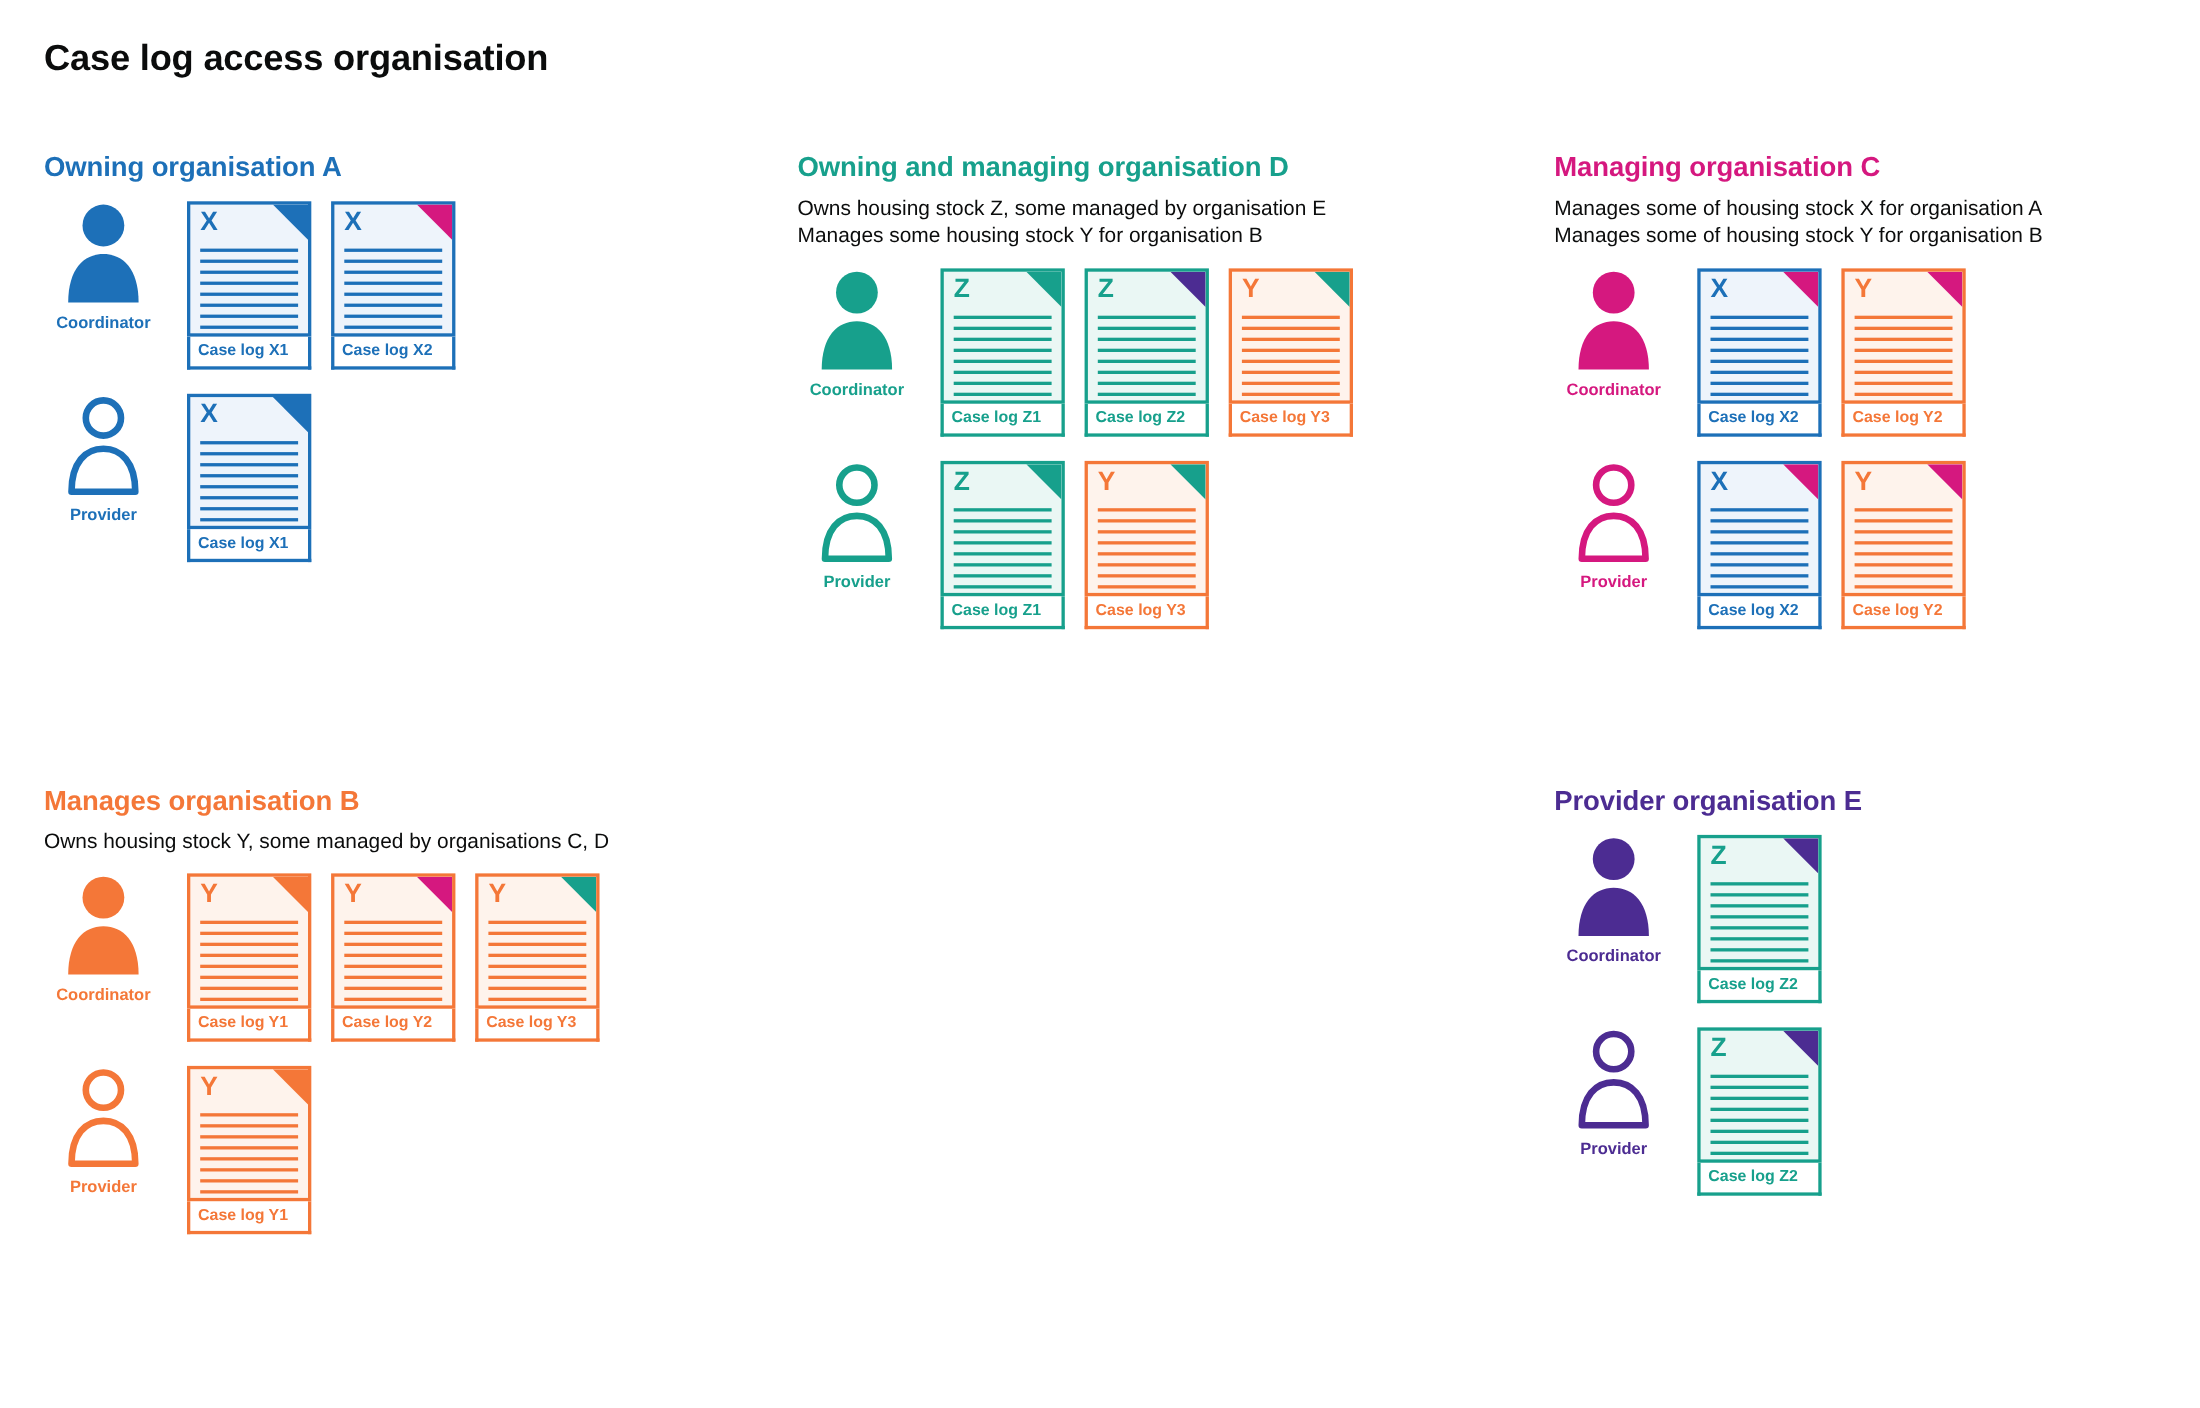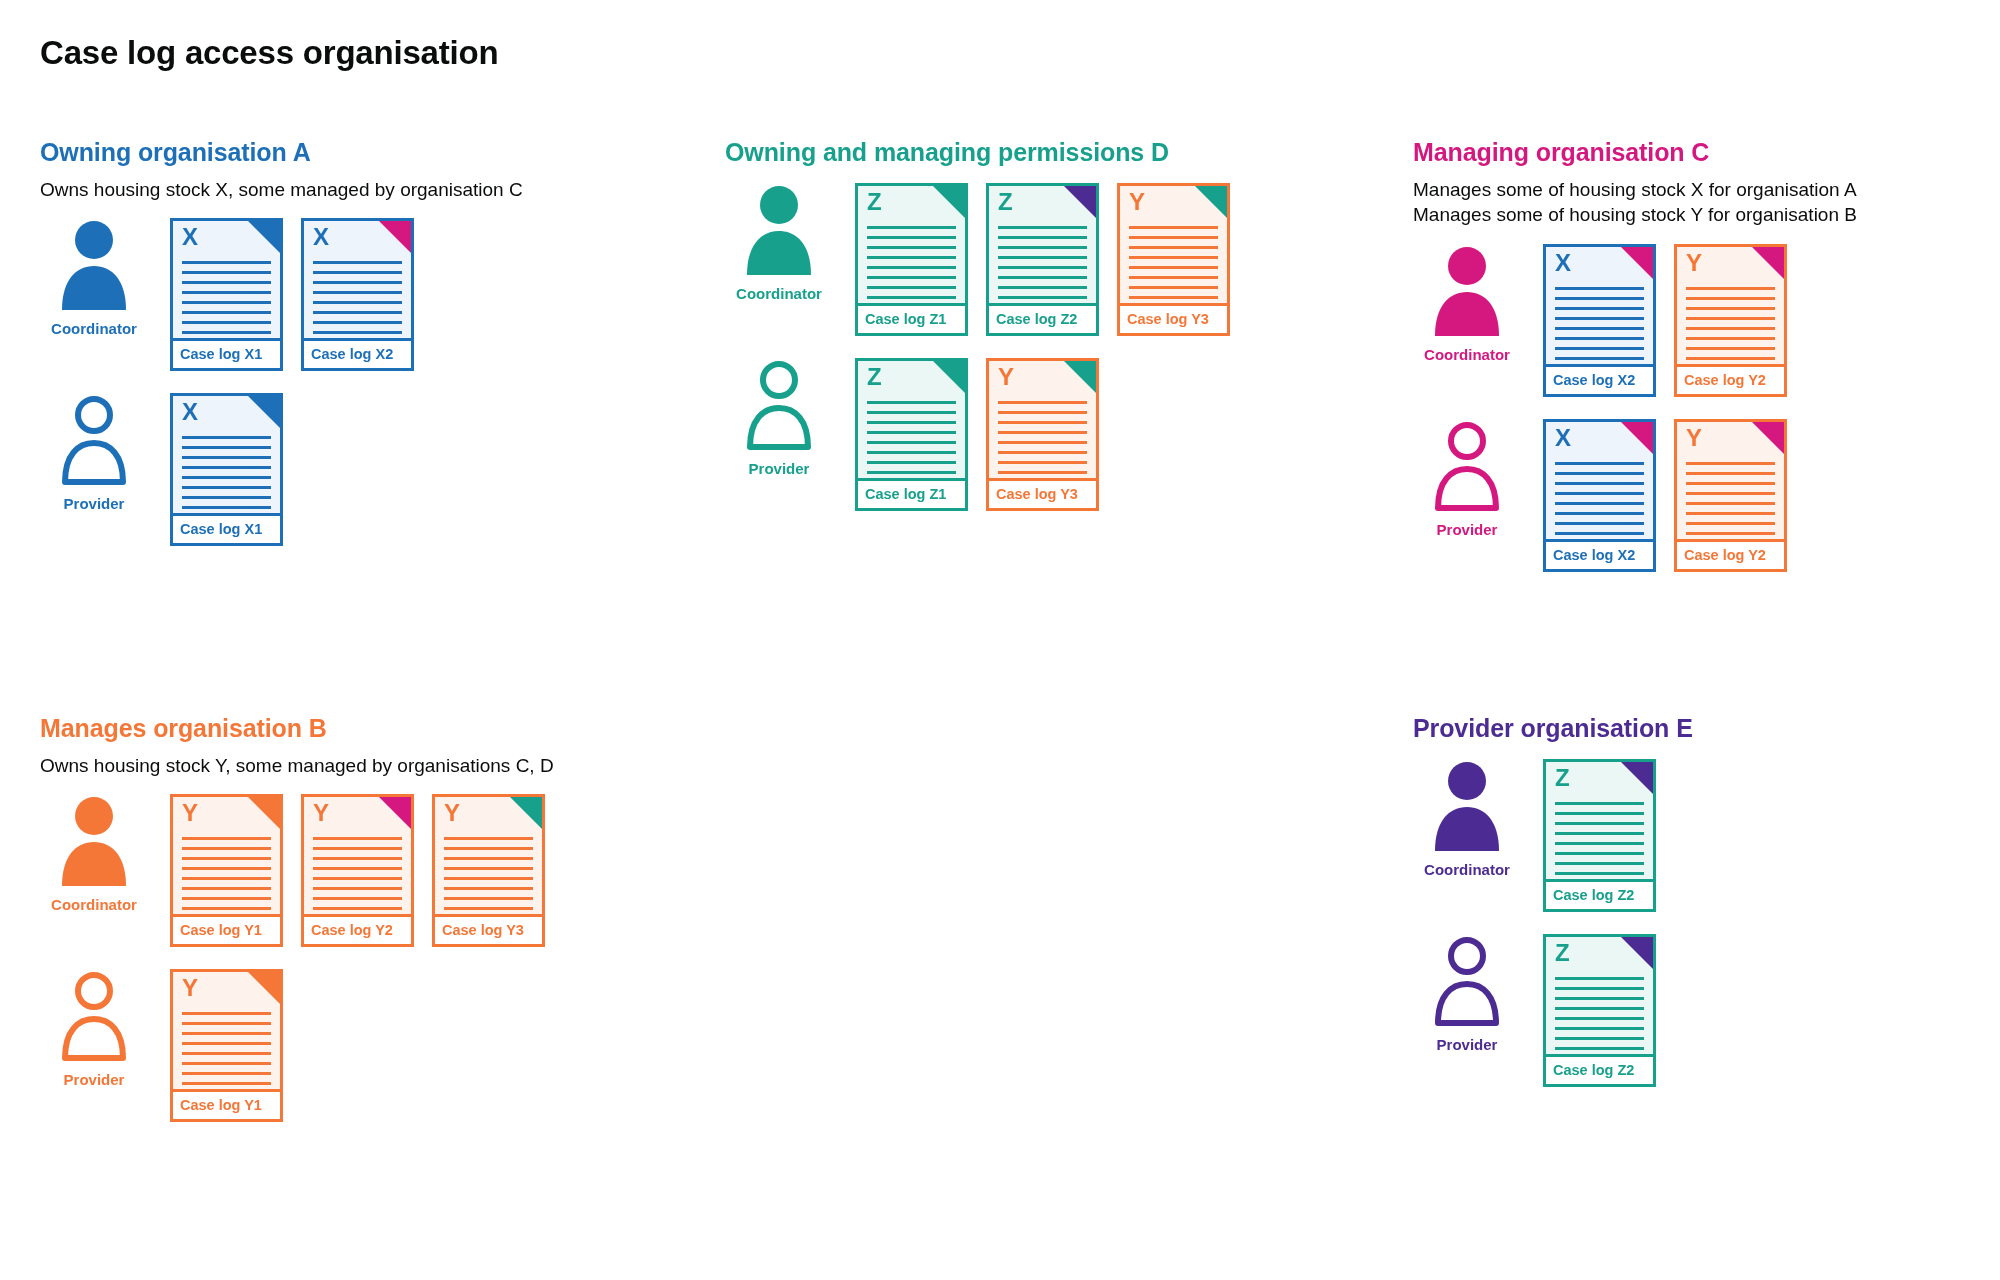--- a/index.html
+++ b/index.html
@@ -135,21 +135,20 @@
   }
 </style>
 </head>
 <body>
 
 <div class="page">
   <div class="page-title">Case log access organisation</div>
   <div id="org-container">
       <div class="org-block" style="left: 40px; top: 138px;">
         <div class="org-title" style="color: rgb(29, 112, 184);">Owning organisation A</div>
-        <div class="org-desc">Owns housing stock X, some managed by organisation C</div>
         <div class="role-rows">
           <div class="role-row">
             <div class="person">
               <svg class="person-glyph" viewBox="0 0 72 98" xmlns="http://www.w3.org/2000/svg">
                 <circle cx="36" cy="22" r="19" fill="#1d70b8"></circle>
                 <path d="M4 92 C4 62 18 48 36 48 C54 48 68 62 68 92 Z" fill="#1d70b8"></path>
               </svg>
               <div class="person-label" style="color: rgb(29, 112, 184);">Coordinator</div>
             </div>
             <div class="docs">
@@ -213,21 +212,23 @@
                     <span style="background: rgb(29, 112, 184);"></span>
                   </div>
                 </div>
                 <div class="doc-caption" style="border-color: rgb(29, 112, 184); color: rgb(29, 112, 184);">Case log X1</div>
               </div>
             </div>
           </div>
         </div>
       </div>
       <div class="org-block" style="left: 725px; top: 138px;">
-        <div class="org-title" style="color: rgb(23, 160, 140);">Owning and managing permissions D</div>
+        <div class="org-title" style="color: rgb(23, 160, 140);">Owning and managing organisation D</div>
+        <div class="org-desc">Owns housing stock Z, some managed by organisation E
+Manages some housing stock Y for organisation B</div>
         <div class="role-rows">
           <div class="role-row">
             <div class="person">
               <svg class="person-glyph" viewBox="0 0 72 98" xmlns="http://www.w3.org/2000/svg">
                 <circle cx="36" cy="22" r="19" fill="#17a08c"></circle>
                 <path d="M4 92 C4 62 18 48 36 48 C54 48 68 62 68 92 Z" fill="#17a08c"></path>
               </svg>
               <div class="person-label" style="color: rgb(23, 160, 140);">Coordinator</div>
             </div>
             <div class="docs">

